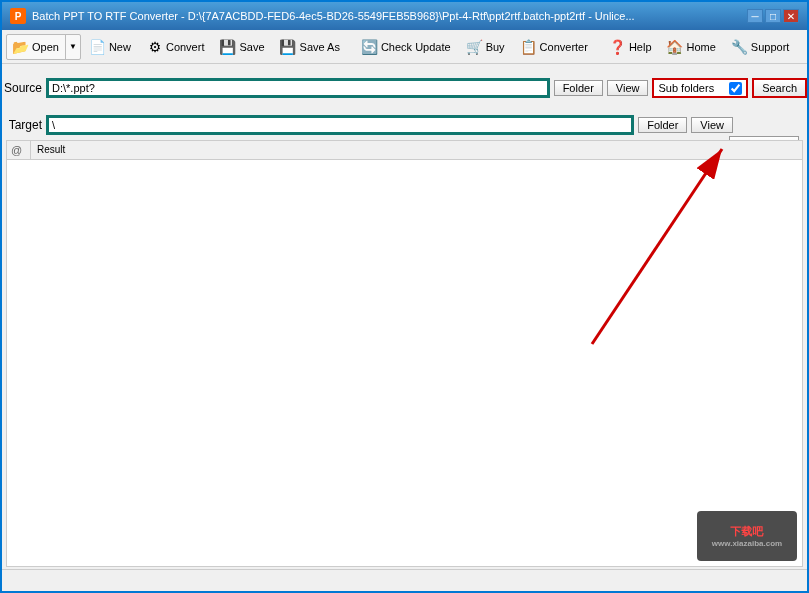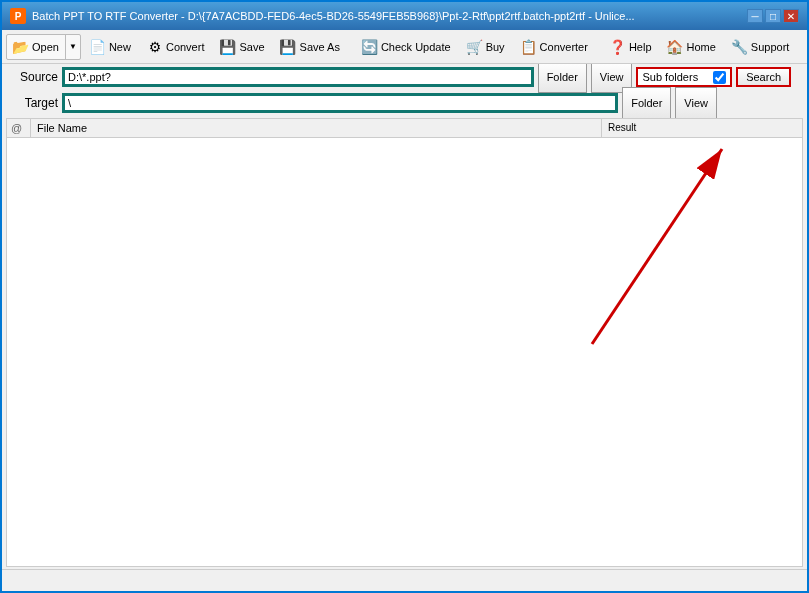--- a/index.html
+++ b/index.html
@@ -120,40 +120,41 @@
       width: 14px;
       display: flex;
       align-items: center;
       justify-content: center;
       cursor: pointer;
       font-size: 8px;
     }
     .source-row {
       display: flex;
       align-items: center;
-      padding: 3px 16px;
+      padding: 3px 0;
       gap: 4px;
       flex-shrink: 0;
       height: 26px;
+      margin-top: 11px;
     }
     .source-label {
       font-size: 12px;
       width: 40px;
       text-align: right;
     }
     .source-input {
       flex: 1;
       height: 20px;
       border: 3px solid #0f766e;
       background: white;
       padding: 0 3px;
       font-size: 11px;
     }
     .btn-small {
-      height: 32px;
+      height: 16px;
       padding: 0 8px;
       border: 1px solid #999;
       background: linear-gradient(to bottom, #fff, #e8e8e8);
       cursor: pointer;
       font-size: 11px;
       white-space: nowrap;
     }
     .subfolders-group {
       display: flex;
       align-items: center;
@@ -261,21 +262,21 @@
   </style>
 </head>
 <body>
 
 <div class="window">
 
   <div class="title-bar">
     <div class="title-bar-icon">
       <span>P</span>
     </div>
-    <span class="title-text">Batch PPT TO RTF Converter - D:\{7A7ACBDD-FED6-4ec5-BD26-5549FEB5B968}\Ppt-2-Rtf\ppt2rtf.batch-ppt2rtf - Unlice...</span>
+    <span class="title-text">Batch PPT TO RTF Converter - D:\{7A7ACBDD-FED6-4ec5-BD26-5549FEB5B968}\Ppt-4-Rtf\ppt2rtf.batch-ppt2rtf - Unlice...</span>
     <div class="title-controls">
       <button class="title-btn">─</button>
       <button class="title-btn">□</button>
       <button class="title-btn close">✕</button>
     </div>
   </div>
 
   <div class="toolbar">
     <div class="open-group">
       <div class="open-main">
@@ -364,33 +365,36 @@
       <input class="source-input" type="text" value="\" style="">
       <button class="btn-small">Folder</button>
       <button class="btn-small">View</button>
       <button class="btn-small" style="margin-left: auto; min-width: 70px; visibility: hidden;">Convert</button>
       <button class="btn-small" style="position:absolute; right: 8px; top: 72px; min-width: 70px;">Convert</button>
     </div>
 
     <div class="file-table">
       <div class="table-header">
         <div class="col-icon">@</div>
-        <div class="col-name">File Name</div>
         <div class="col-result">Result</div>
       </div>
       <div class="table-body"></div>
     </div>
 
     <svg class="arrow-overlay" xmlns="http://www.w3.org/2000/svg">
 
       <defs>
         <marker id="arrowhead" markerWidth="10" markerHeight="7" refX="10" refY="3.5" orient="auto">
           <polygon points="0 0, 10 3.5, 0 7" fill="#cc0000"></polygon>
         </marker>
       </defs>
       <line x1="590" y1="280" x2="720" y2="85" stroke="#cc0000" stroke-width="3" marker-end="url(#arrowhead)"></line>
     </svg>
 
+    <div class="watermark">
+      <span class="watermark-top">下载吧</span>
+      <span class="watermark-bottom">www.xiazaiba.com</span>
+    </div>
 
     <div class="bottom-bar">
     </div>
   </div>
 </div>
 
 </body></html>

